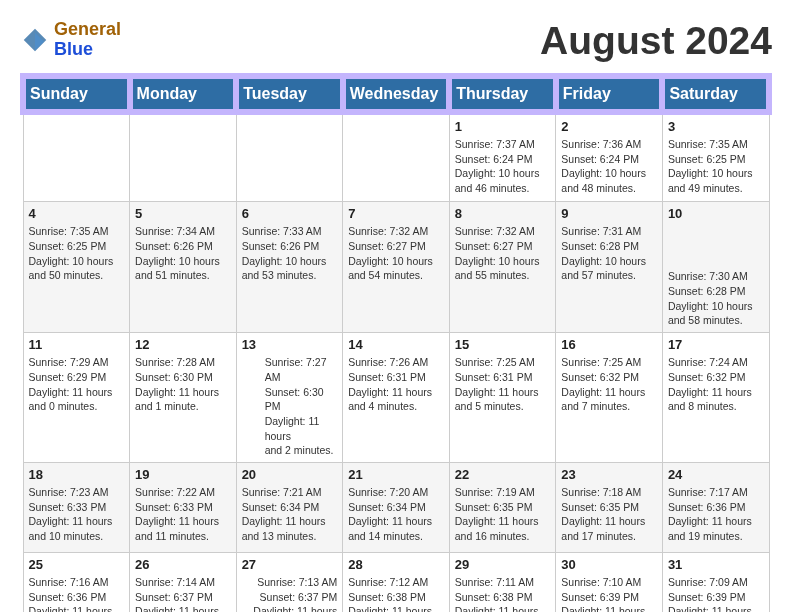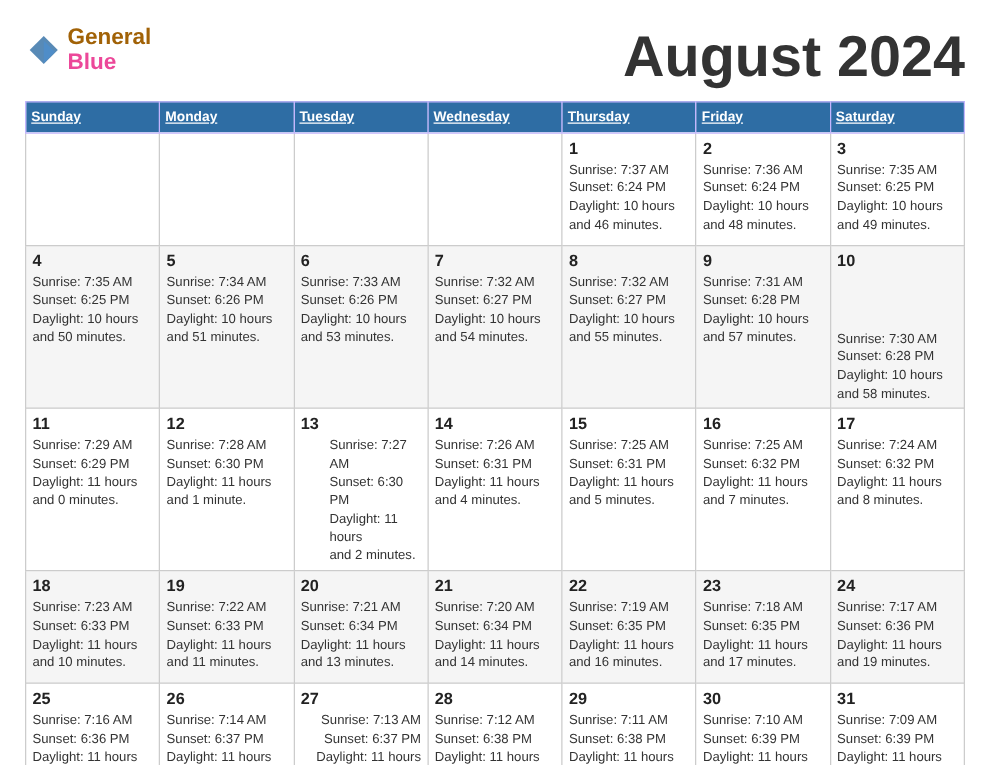--- a/index.html
+++ b/index.html
@@ -27,53 +27,52 @@
       line-height: 1.1;
     }
     .logo-general {
       font-size: 18px;
       font-weight: bold;
       color: #a16207;
     }
     .logo-blue {
       font-size: 18px;
       font-weight: bold;
-      color: #ec4899;
+      color: #1d4ed8;
     }
     .logo-icon {
       width: 30px;
       height: 30px;
     }
     .title-area {
       text-align: right;
     }
     .cal-title {
-      font-size: 46px;
+      font-size: 39px;
       font-weight: bold;
       color: #333;
       line-height: 1.1;
     }
     .cal-subtitle {
       font-size: 18px;
       color: #555;
     }
     .calendar {
       width: 100%;
       border-collapse: collapse;
       font-size: 11px;
     }
     .calendar th {
       background: #2e6da4;
       color: #fff;
       padding: 6px 4px;
       text-align: left;
-      font-size: 11px;
-      font-weight: bold;
-      border: 1px solid #c4b5fd;
-      text-decoration: underline;
+      font-size: 16px;
+      font-weight: bold;
+      border: 6px solid #c4b5fd;
     }
     .calendar td {
       border: 1px solid #ccc;
       padding: 4px 5px;
       vertical-align: top;
       width: calc(100% / 7);
       height: 90px;
       background: #fff;
     }
     .calendar tr:nth-child(even) td {

